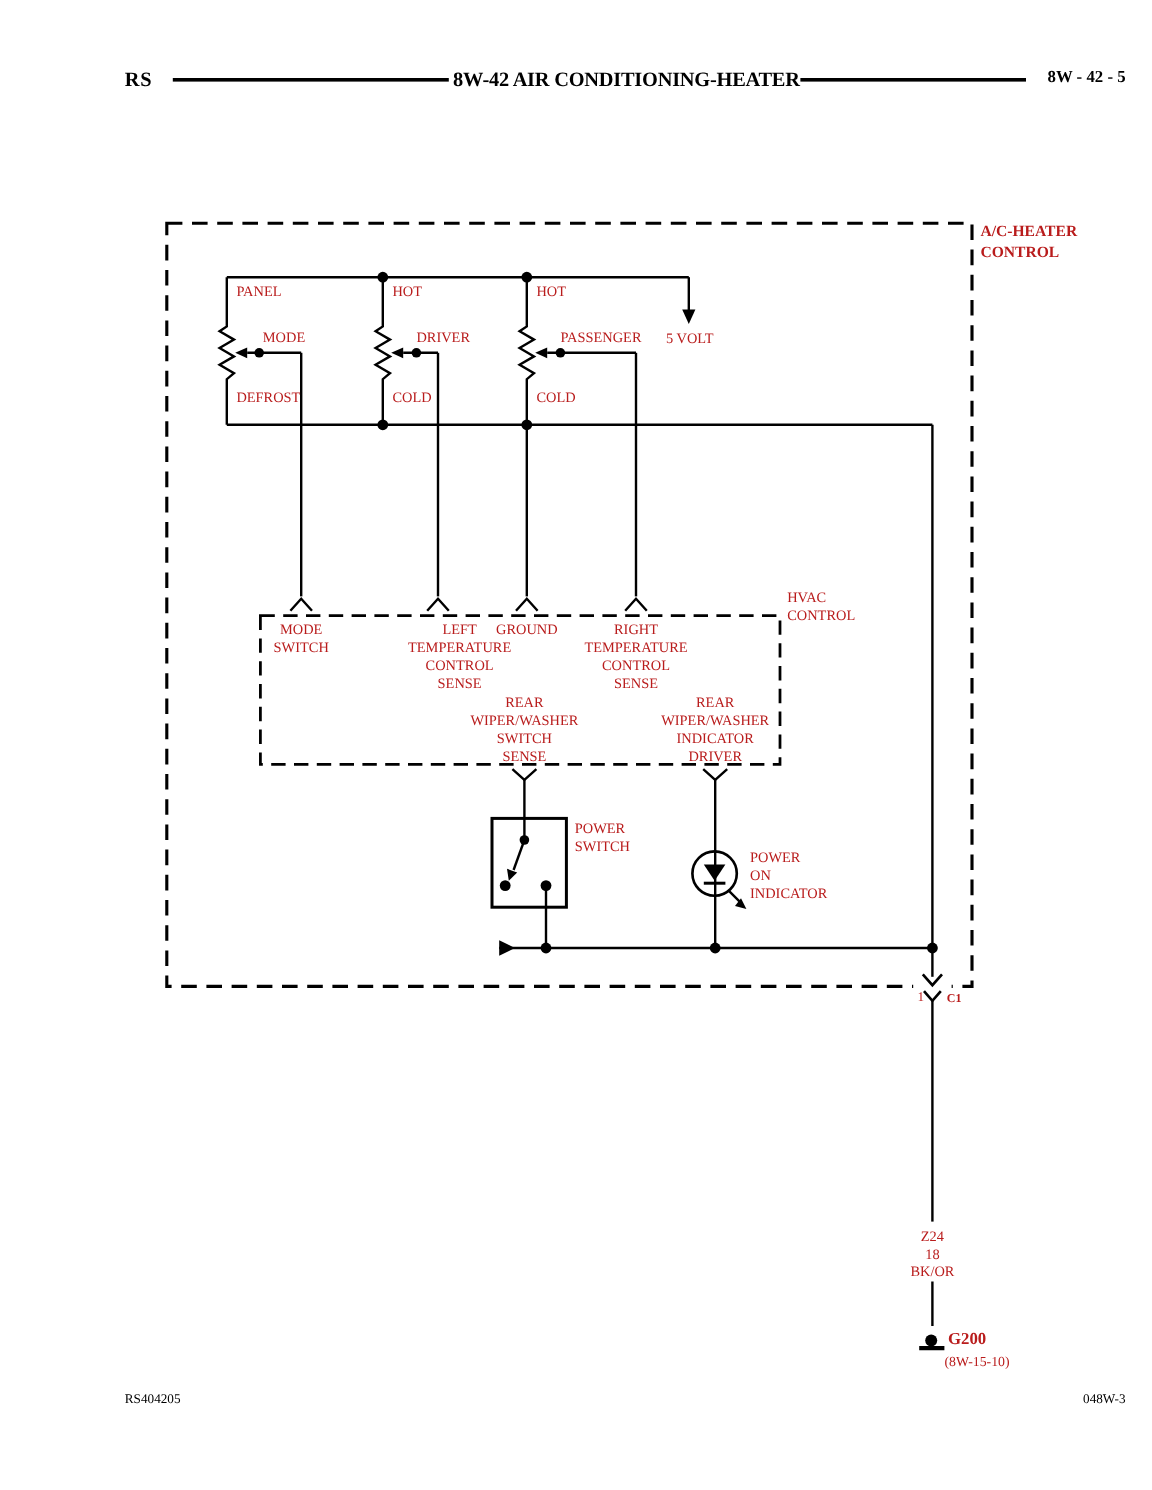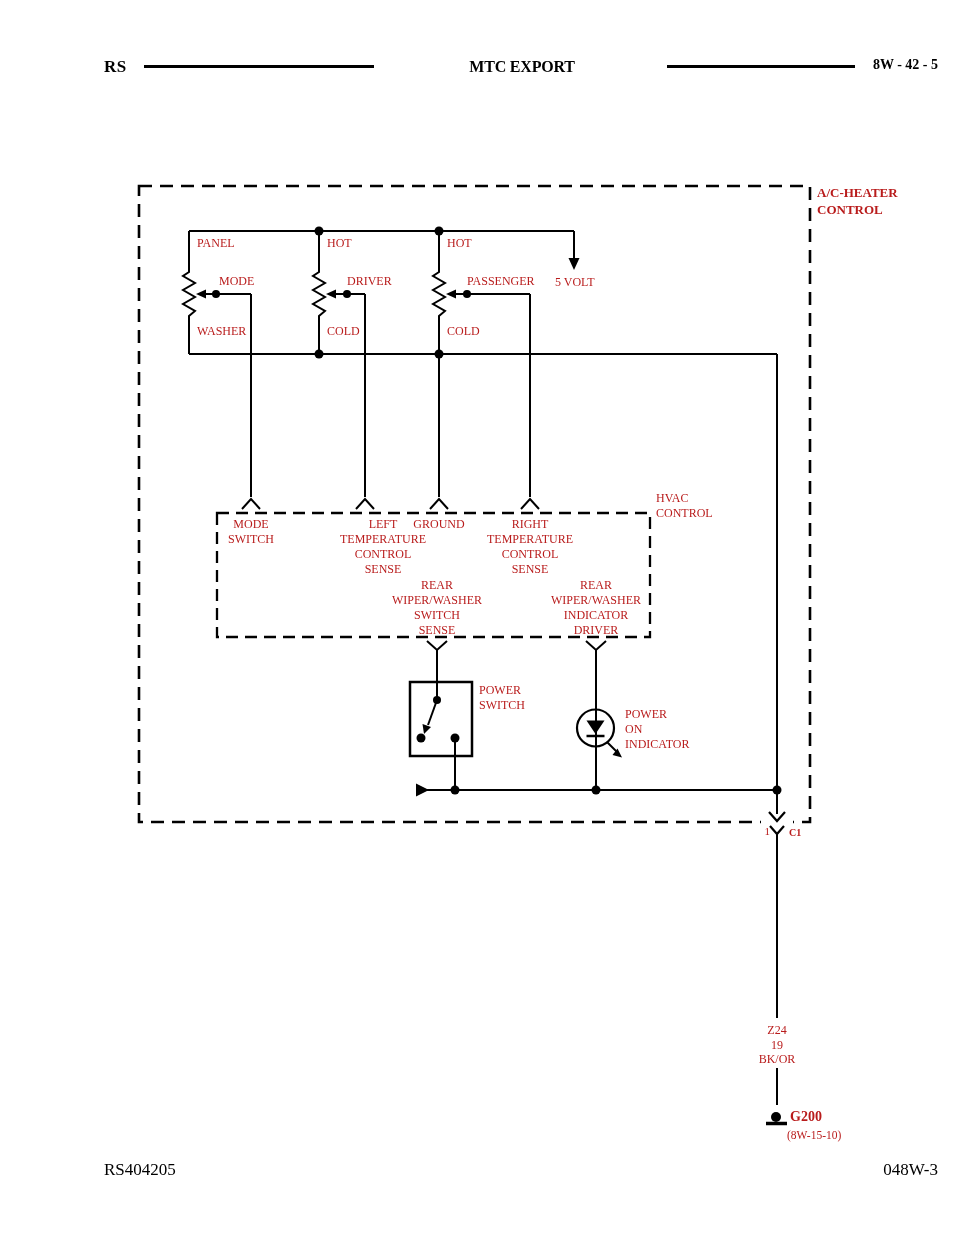--- a/index.html
+++ b/index.html
@@ -10,33 +10,33 @@
   .ln{display:block;}
   .bold{font-weight:bold;}
   
   #hdr-code{position:absolute;left:57px;top:57px;font-size:17px;font-weight:bold;letter-spacing:.5px;}
   .hdr-rule{position:absolute;top:65px;height:3px;background:#000;}
   #hdr-title{position:absolute;left:475px;top:56px;transform:translateX(-50%);text-align:center;
              font-weight:bold;font-size:17px;line-height:22px;letter-spacing:-0.2px;white-space:nowrap;}
   #hdr-title .sub{font-size:16px;}
   #hdr-page{position:absolute;right:69px;top:57px;font-size:14px;font-weight:bold;white-space:nowrap;}
   
-  .foot{position:absolute;top:1160px;font-size:17px;}
+  .foot{position:absolute;top:1160px;font-size:11px;}
   #watermark{position:absolute;left:677px;top:1205px;font-size:29px;color:#9b9b9b;letter-spacing:0.5px;white-space:nowrap;}
   svg{position:absolute;left:0;top:0;}
 </style>
 </head>
 <body>
 
 <div id="page">
 
   <div id="hdr-code">RS</div>
   <div class="hdr-rule" style="left:97px;width:230px;"></div>
   <div id="hdr-title">
-    <span class="ln sub">MTC EXPORT</span>
+    <span class="ln">8W-42 AIR CONDITIONING-HEATER</span>
   </div>
   <div class="hdr-rule" style="left:620px;width:188px;"></div>
   <div id="hdr-page">8W - 42 - 5</div>
 
   <svg width="960" height="1242" viewBox="0 0 960 1242">
     <g stroke="#000" fill="none" stroke-width="2">
 
       <rect x="92" y="186" width="671" height="636" stroke-width="2.6" stroke-dasharray="13 8"></rect>
 
       <path d="M142,231 H527"></path>
@@ -124,21 +124,21 @@
 
       <g>
         <circle cx="729" cy="1117" r="5" fill="#000" stroke="none"></circle>
         <path d="M719,1123.5 H740" stroke-width="3.5"></path>
       </g>
     </g>
   </svg>
 
   <div class="lbl" style="left:150px;top:236px;">PANEL</div>
   <div class="lbl" style="left:172px;top:274px;">MODE</div>
-  <div class="lbl" style="left:150px;top:324px;">WASHER</div>
+  <div class="lbl" style="left:150px;top:324px;">DEFROST</div>
 
   <div class="lbl" style="left:280px;top:236px;">HOT</div>
   <div class="lbl" style="left:300px;top:274px;">DRIVER</div>
   <div class="lbl" style="left:280px;top:324px;">COLD</div>
 
   <div class="lbl" style="left:400px;top:236px;">HOT</div>
   <div class="lbl" style="left:420px;top:274px;">PASSENGER</div>
   <div class="lbl" style="left:400px;top:324px;">COLD</div>
 
   <div class="lbl" style="left:508px;top:275px;">5 VOLT</div>
@@ -194,21 +194,21 @@
     <span class="ln">POWER</span>
     <span class="ln">ON</span>
     <span class="ln">INDICATOR</span>
   </div>
 
   <div class="lbl" style="left:705px;top:824px;width:18px;text-align:right;font-size:11px;">1</div>
   <div class="lbl bold" style="left:742px;top:825px;font-size:10px;">C1</div>
 
   <div class="lbl ctr" style="left:730px;top:1023px;line-height:14.5px;">
     <span class="ln">Z24</span>
-    <span class="ln">19</span>
+    <span class="ln">18</span>
     <span class="ln">BK/OR</span>
   </div>
 
   <div class="lbl bold" style="left:743px;top:1109px;font-size:14px;">G200</div>
   <div class="lbl" style="left:740px;top:1128px;font-size:11.5px;">(8W-15-10)</div>
 
   <div class="foot" style="left:57px;">RS404205</div>
   <div class="foot" style="right:69px;">048W-3</div>
   <div id="watermark">carmanualsonline.info</div>
 

